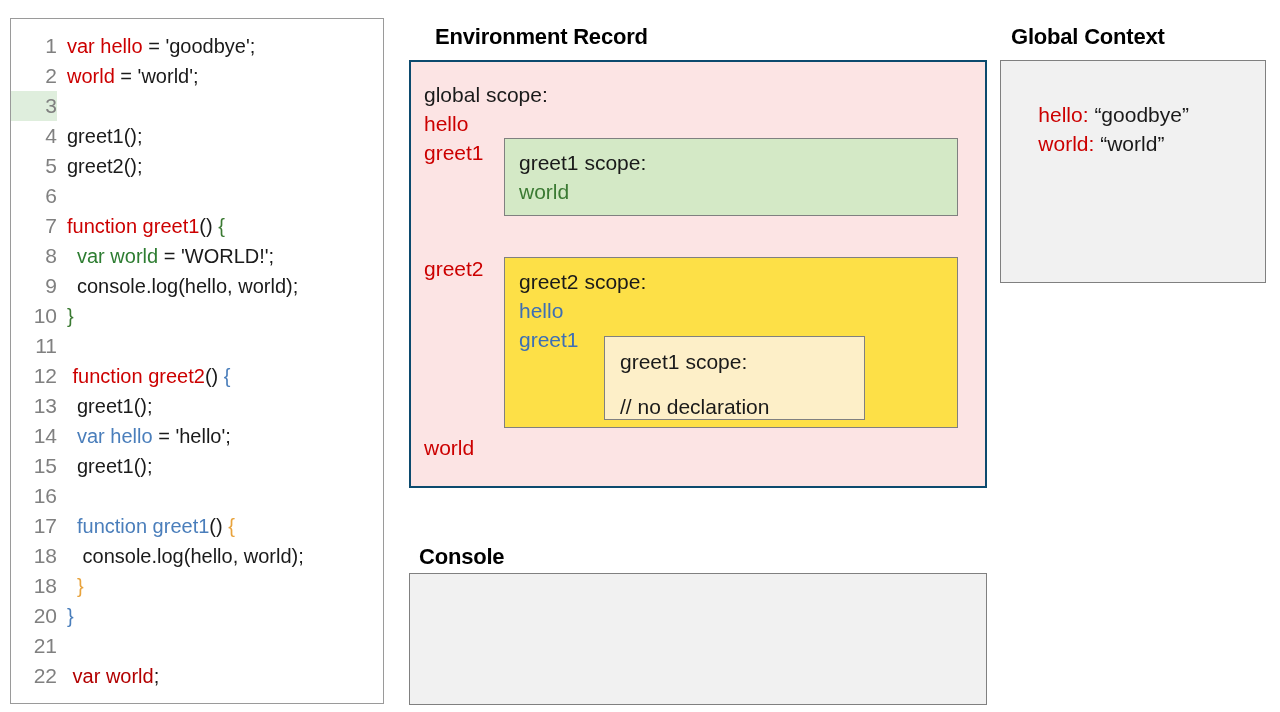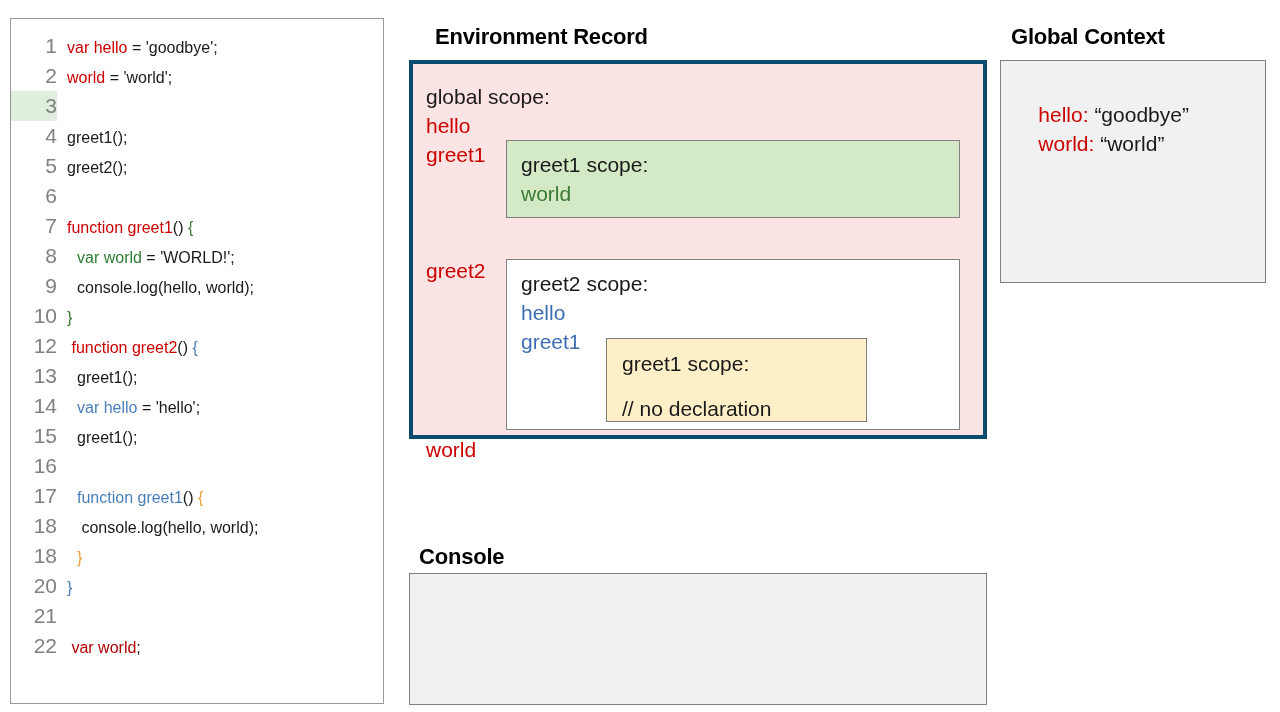--- a/index.html
+++ b/index.html
@@ -47,21 +47,21 @@
     color: #808080;
     font-size: 21px;
     padding-right: 0;
   }
   .ln.hl {
     background: #dfeedd;
   }
   .code-text {
     padding-left: 10px;
     color: #1a1a1a;
-    font-size: 16px;
+    font-size: 20px;
     white-space: pre;
   }
   .t-red    { color: #cc0000; }
   .t-dred   { color: #b20000; }
   .t-green  { color: #3b7a33; }
   .t-dgreen { color: #2e7d32; }
   .t-blue   { color: #4a7ebb; }
   .t-orange { color: #e8a33d; }
   .t-black  { color: #1a1a1a; }
 
@@ -76,23 +76,23 @@
   #er-title { left: 435px; top: 24px; }
   #gc-title { left: 1011px; top: 24px; text-align: center; }
   #console-title { left: 419px; top: 544px; }
 
   
   #env-record {
     position: absolute;
     left: 409px;
     top: 60px;
     width: 578px;
-    height: 379px;
+    height: 428px;
     background: #fce4e4;
-    border: 4px solid #0c4a6e;
+    border: 2px solid #0c4a6e;
     box-sizing: border-box;
   }
   .scope-label {
     position: absolute;
     font-size: 21px;
     line-height: 29px;
     white-space: pre;
   }
   #global-scope-head {
     left: 13px;
@@ -148,21 +148,21 @@
     white-space: pre;
   }
 
   
   #greet2-scope-box {
     position: absolute;
     left: 93px;
     top: 195px;
     width: 454px;
     height: 171px;
-    background: #ffffff;
+    background: #fde047;
     border: 1px solid #808080;
     box-sizing: border-box;
   }
   #greet2-scope-box .sc-head {
     position: absolute;
     left: 14px;
     top: 12px;
     font-size: 21px;
     color: #1a1a1a;
     white-space: pre;
@@ -262,20 +262,21 @@
       <div class="code-line"><span class="ln">1</span><span class="code-text"><span class="t-red">var hello</span><span class="t-black"> = 'goodbye';</span></span></div>
       <div class="code-line"><span class="ln">2</span><span class="code-text"><span class="t-red">world</span><span class="t-black"> = 'world';</span></span></div>
       <div class="code-line"><span class="ln hl">3</span><span class="code-text"></span></div>
       <div class="code-line"><span class="ln">4</span><span class="code-text"><span class="t-black">greet1();</span></span></div>
       <div class="code-line"><span class="ln">5</span><span class="code-text"><span class="t-black">greet2();</span></span></div>
       <div class="code-line"><span class="ln">6</span><span class="code-text"></span></div>
       <div class="code-line"><span class="ln">7</span><span class="code-text"><span class="t-red">function greet1</span><span class="t-black">()</span><span class="t-green"> {</span></span></div>
       <div class="code-line"><span class="ln">8</span><span class="code-text" style="padding-left: 20px;"><span class="t-dgreen">var world</span><span class="t-black"> = 'WORLD!';</span></span></div>
       <div class="code-line"><span class="ln">9</span><span class="code-text" style="padding-left: 20px;"><span class="t-black">console.log(hello, world);</span></span></div>
       <div class="code-line"><span class="ln">10</span><span class="code-text"><span class="t-green">}</span></span></div>
+      <div class="code-line"><span class="ln">11</span><span class="code-text"></span></div>
       <div class="code-line"><span class="ln">12</span><span class="code-text"><span class="t-red"> function greet2</span><span class="t-black">()</span><span class="t-blue"> {</span></span></div>
       <div class="code-line"><span class="ln">13</span><span class="code-text" style="padding-left: 20px;"><span class="t-black">greet1();</span></span></div>
       <div class="code-line"><span class="ln">14</span><span class="code-text" style="padding-left: 20px;"><span class="t-blue">var hello</span><span class="t-black"> = 'hello';</span></span></div>
       <div class="code-line"><span class="ln">15</span><span class="code-text" style="padding-left: 20px;"><span class="t-black">greet1();</span></span></div>
       <div class="code-line"><span class="ln">16</span><span class="code-text"></span></div>
       <div class="code-line"><span class="ln">17</span><span class="code-text" style="padding-left: 20px;"><span class="t-blue">function greet1</span><span class="t-black">()</span><span class="t-orange"> {</span></span></div>
       <div class="code-line"><span class="ln">18</span><span class="code-text" style="padding-left: 20px;"><span class="t-black"> console.log(hello, world);</span></span></div>
       <div class="code-line"><span class="ln">18</span><span class="code-text" style="padding-left: 20px;"><span class="t-orange">}</span></span></div>
       <div class="code-line"><span class="ln">20</span><span class="code-text"><span class="t-blue">}</span></span></div>
       <div class="code-line"><span class="ln">21</span><span class="code-text"></span></div>

